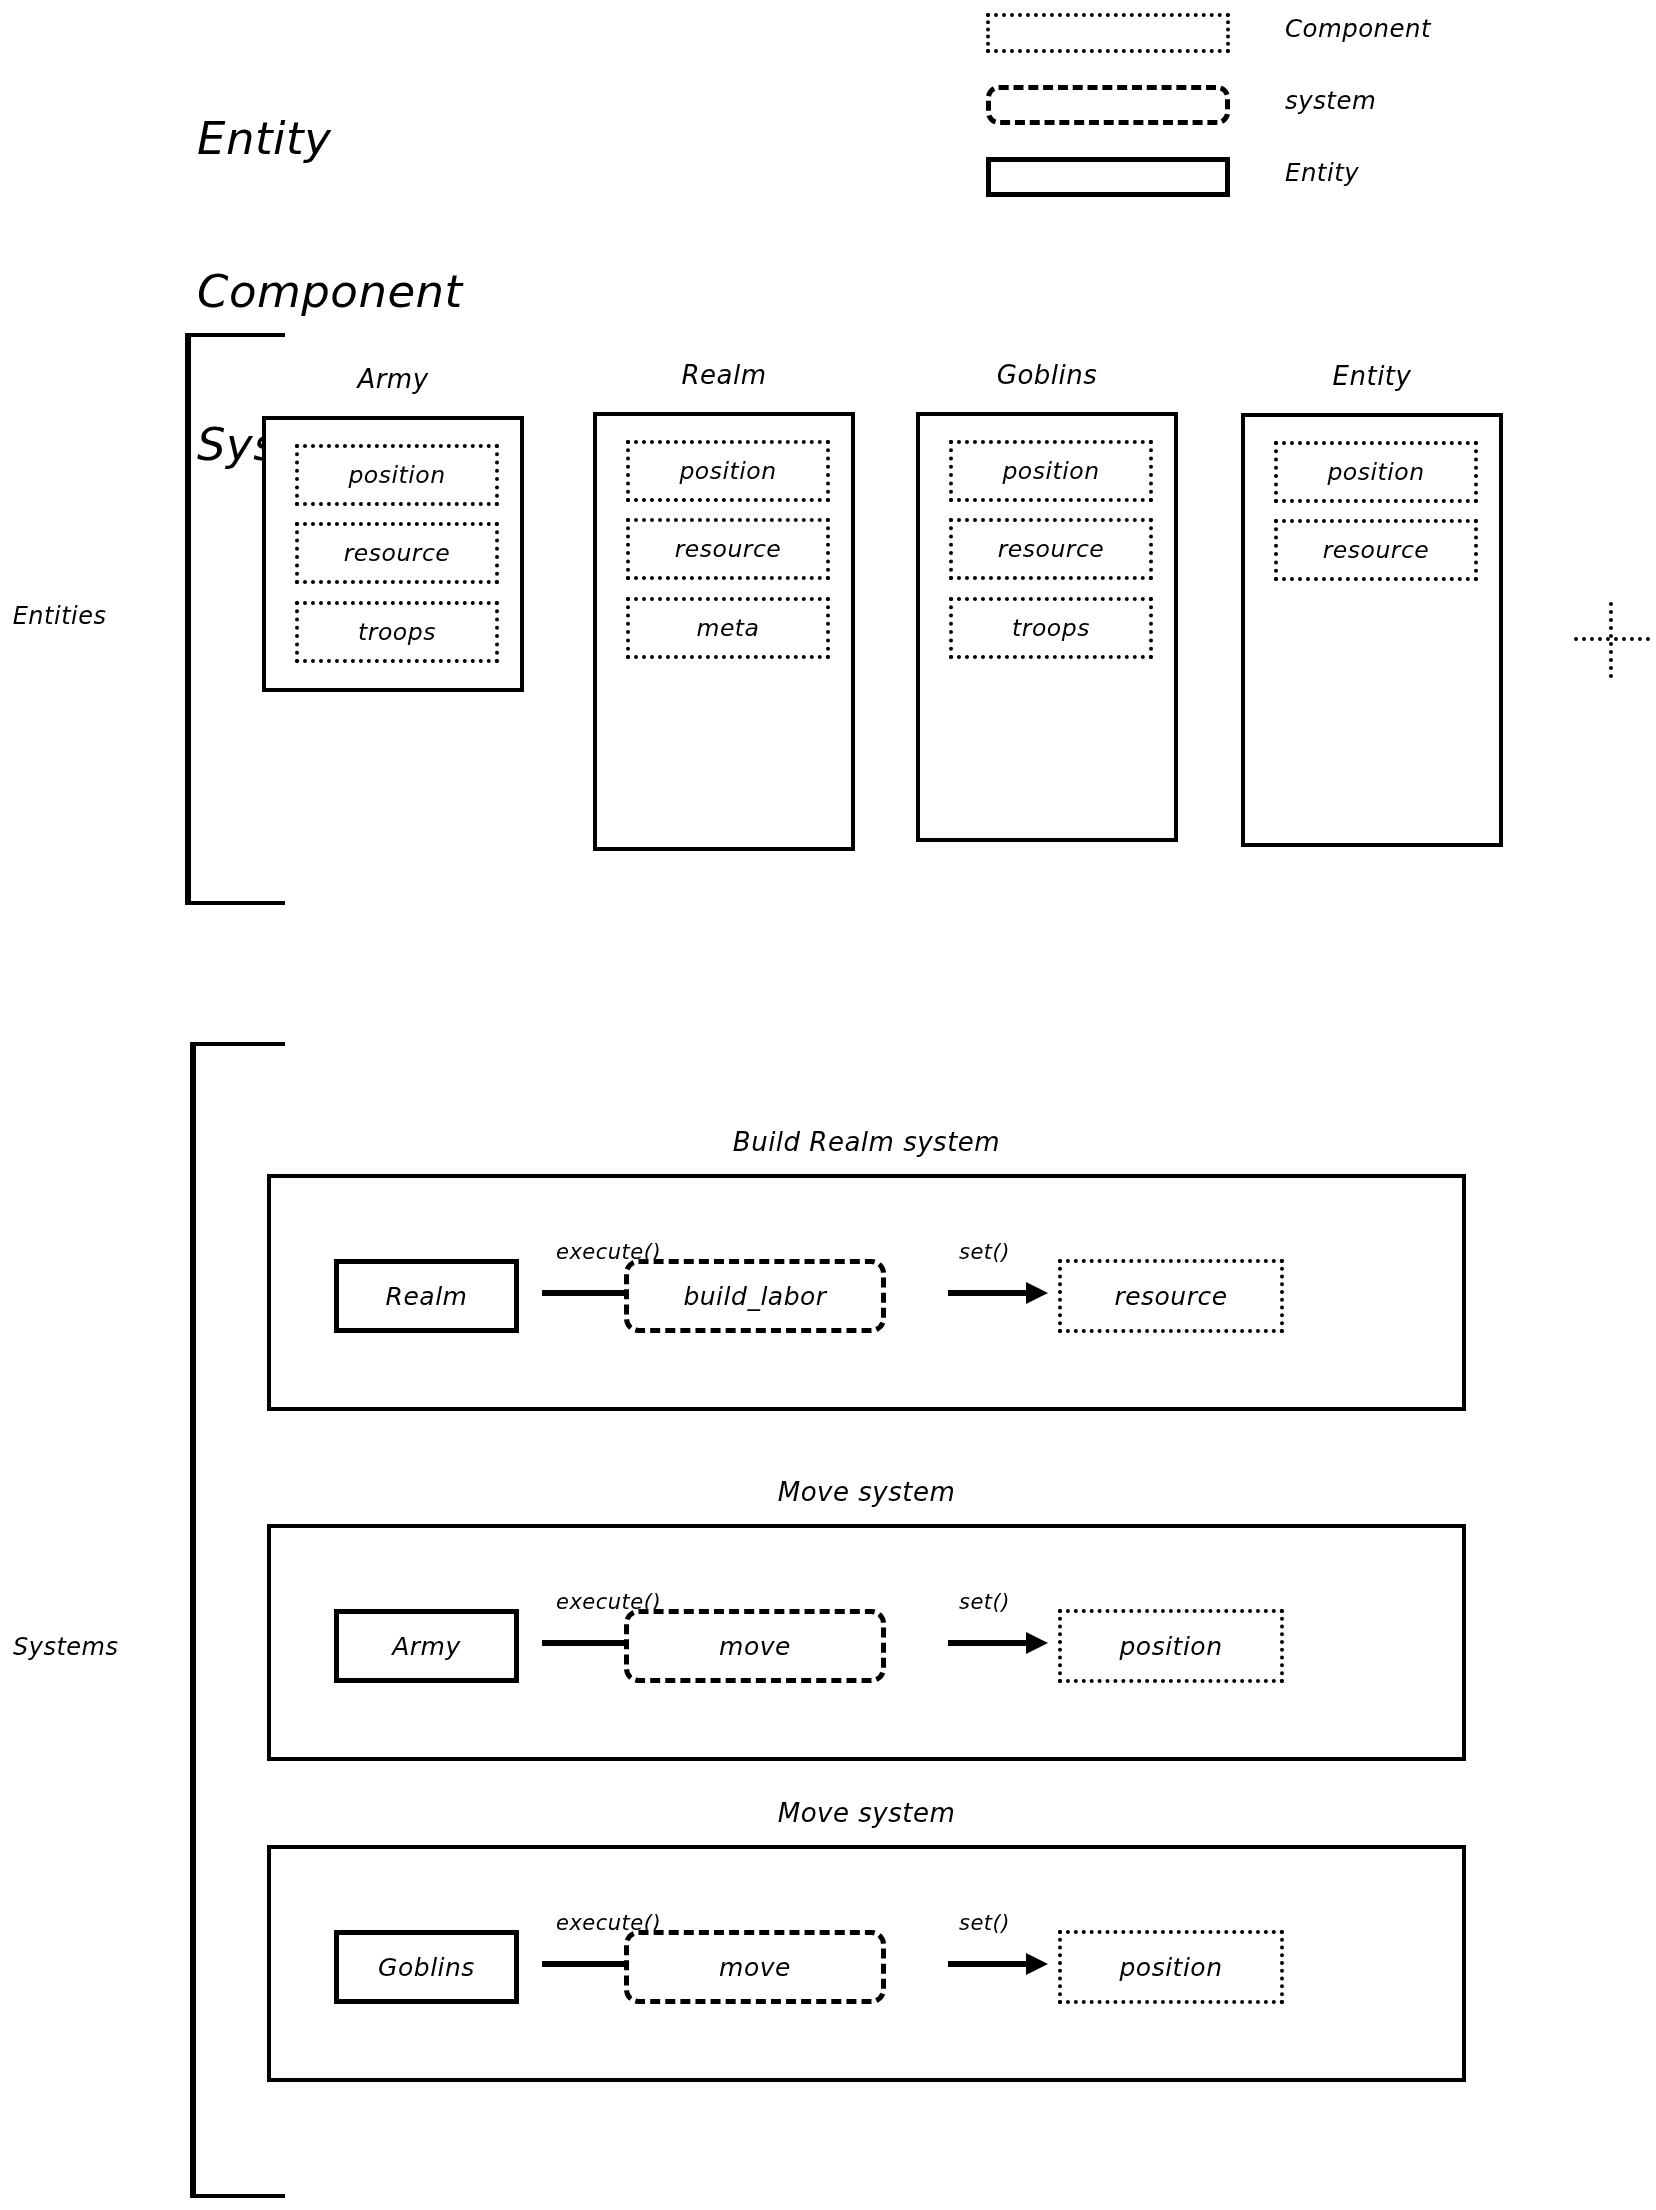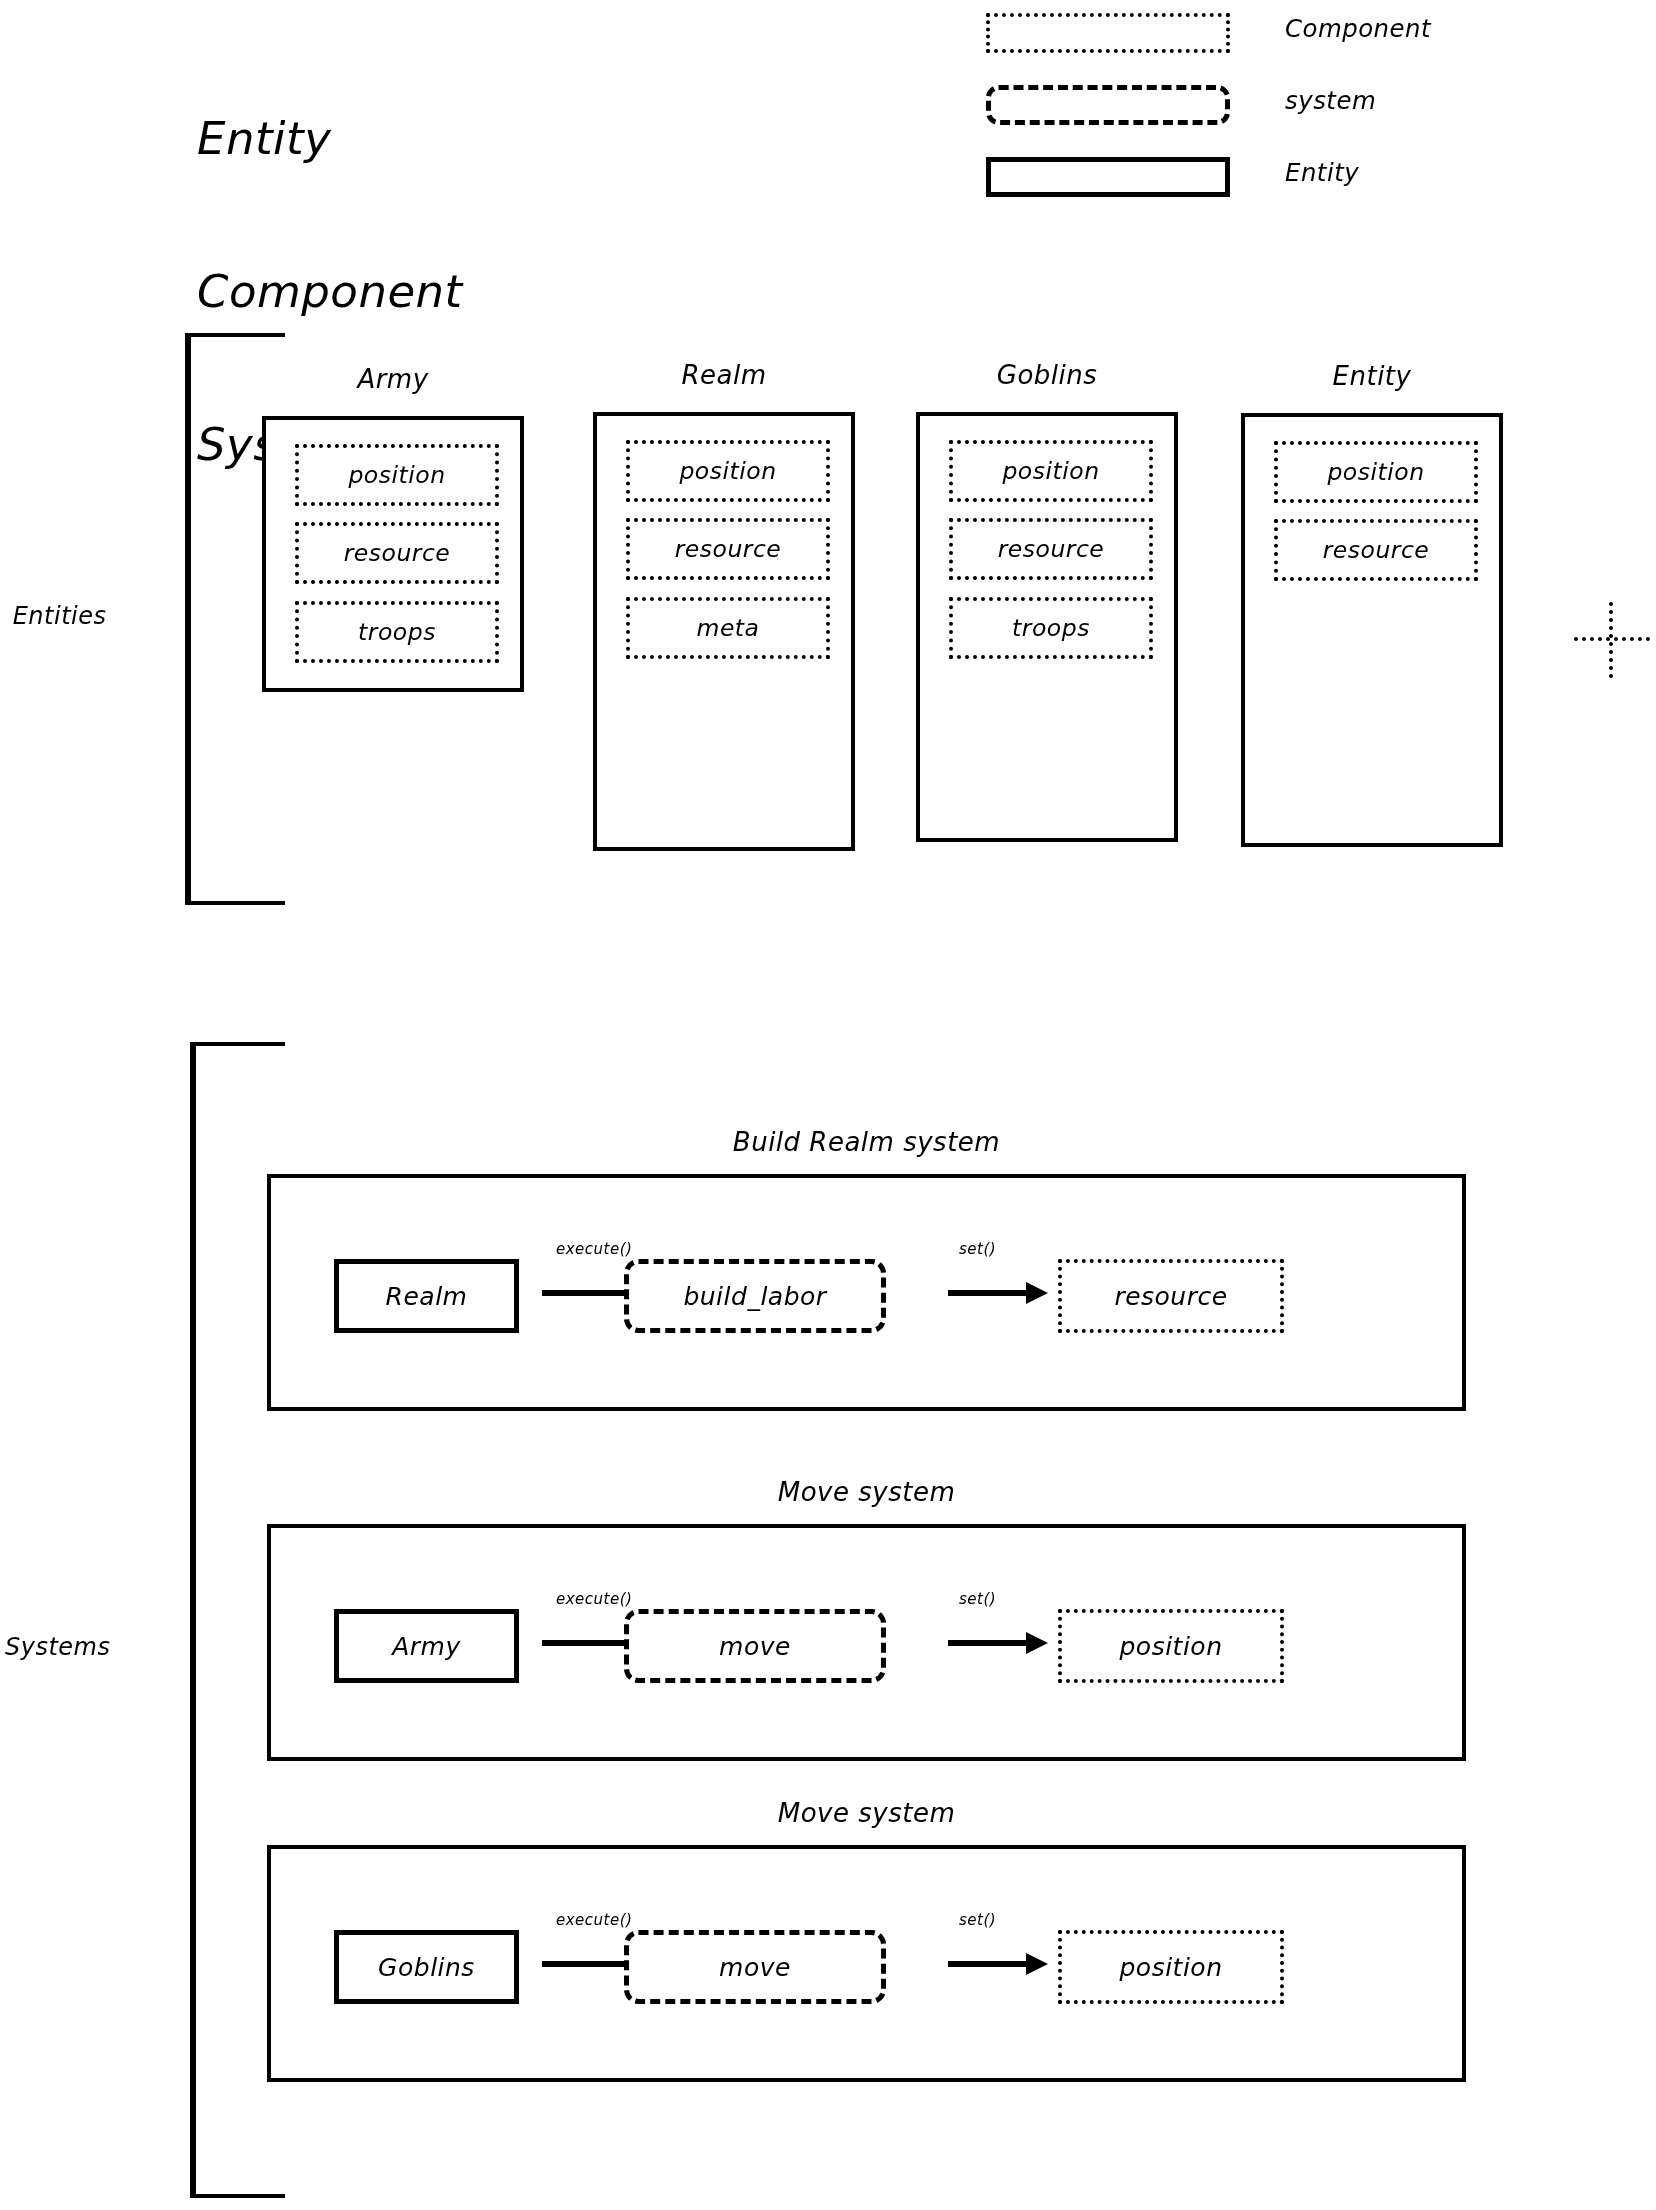--- a/index.html
+++ b/index.html
@@ -206,21 +206,21 @@
   .arrow .head {
     position: absolute;
     top: 3.6px;
     width: 0; height: 0;
     border-top: 11.8px solid transparent;
     border-bottom: 11.8px solid transparent;
     border-left: 22px solid #000;
   }
   .arrow-label {
     position: absolute;
-    font-size: 15px;
+    font-size: 21px;
     white-space: nowrap;
   }
 </style>
 </head>
 <body>
 
 <div id="canvas">
 
   <div id="title" class="hand">
     <span class="tline">Entity</span>
@@ -280,21 +280,21 @@
       <div class="comp c1 hand">resource</div>
     </div>
   </div>
 
   <div id="plus-icon">
     <div class="ph"></div>
     <div class="pv"></div>
   </div>
 
   <div class="bracket" style="left:190px; top:1042px; width:95px; height:1156px;"></div>
-  <div class="section-label hand" style="left:5px; top:1633px;">Systems</div>
+  <div class="section-label hand" style="left:13px; top:1633px;">Systems</div>
 
   <div class="sys-group" style="top:1174px;">
     <div class="sys-title hand">Build Realm system</div>
     <div class="sys-box" style="height:237px;">
       <div class="ent-node hand" style="top:81px;">Realm</div>
       <div class="arrow" style="left:271px; top:100px; width:147px;">
         <div class="shaft" style="width:127px;"></div>
         <div class="head" style="left:125px;"></div>
       </div>
       <div class="arrow-label hand" style="left:285px; top:62px;">execute()</div>

